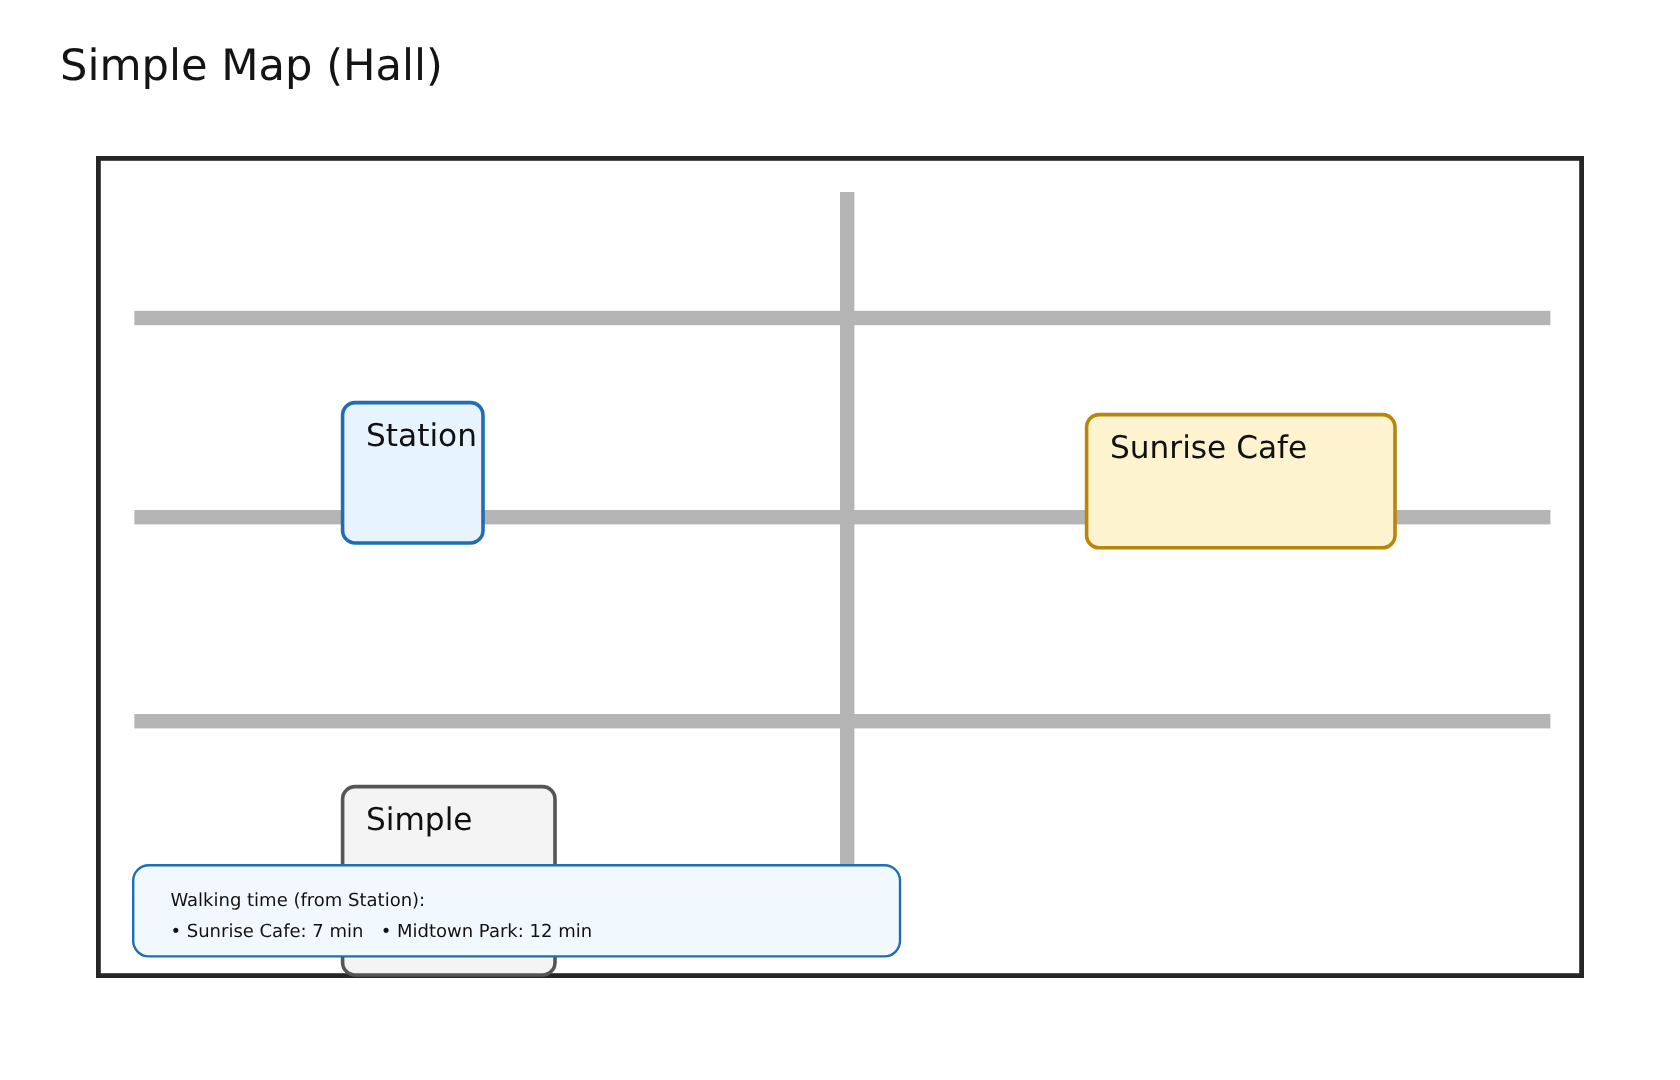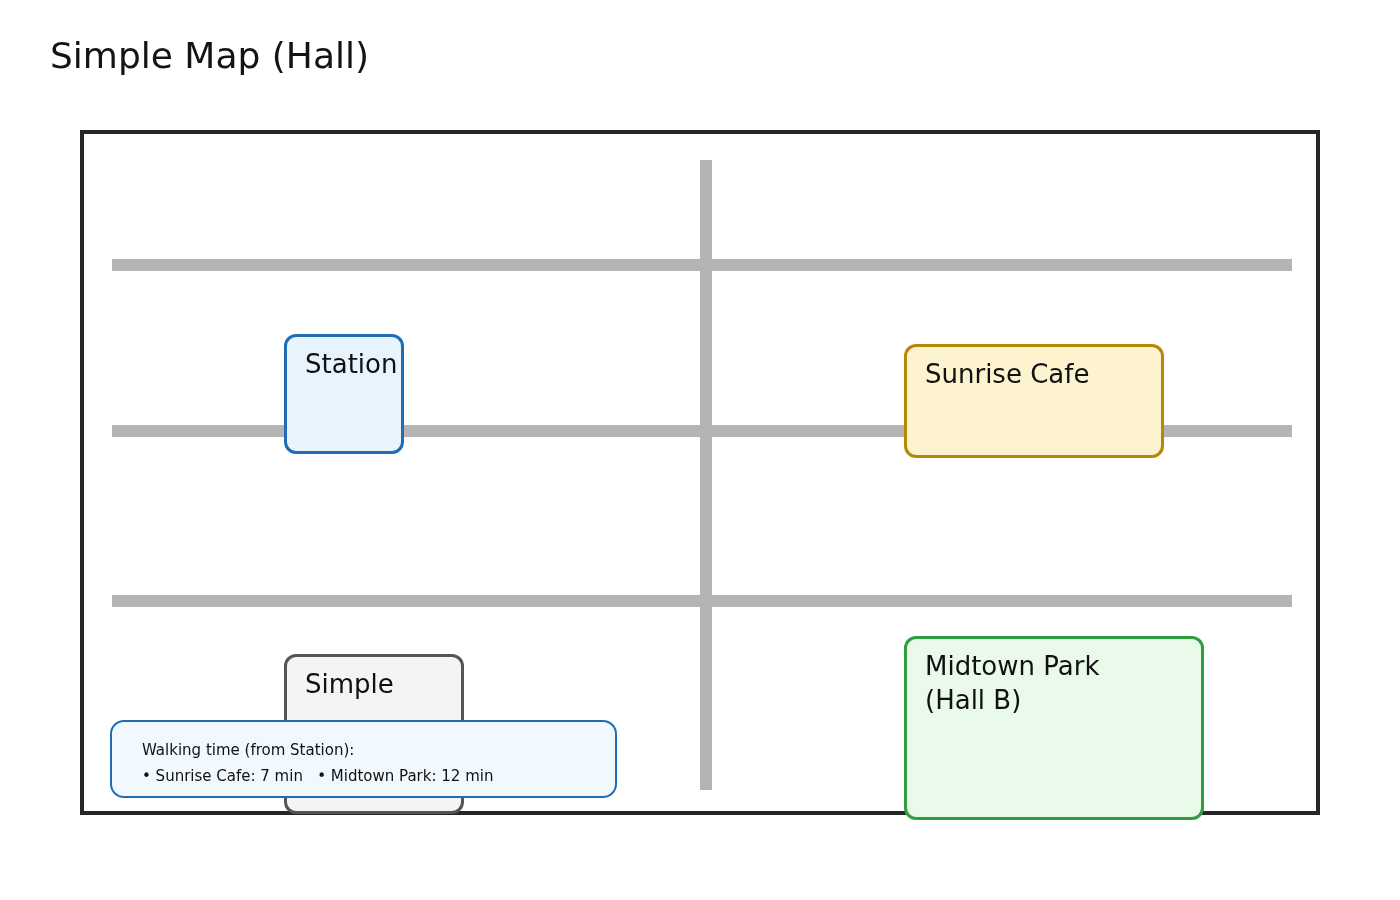--- a/index.html
+++ b/index.html
@@ -93,21 +93,21 @@
     border-width: 3.5px;
     border-color: #2e9e3e;
     background: #eafaea;
   }
 
   
   #legend {
     position: absolute;
     left: 110px;
     top: 720px;
-    width: 507px;
+    width: 641px;
     height: 78px;
     box-sizing: border-box;
     border: 2.5px solid #1f6eb5;
     border-radius: 14px;
     background: #f2f9fe;
   }
   .legend-line {
     position: absolute;
     left: 30px;
     font-size: 15px;
@@ -138,23 +138,19 @@
   </div>
 
   <div class="place" id="place-sunrise-cafe">
     <span class="place-label">Sunrise Cafe</span>
   </div>
 
   <div class="place" id="place-library">
     <span class="place-label">Simple</span>
   </div>
 
-  <div class="place" id="place-midtown-park">
-    <span class="place-label">Midtown Park
-(Hall B)</span>
-  </div>
 
 </div>
 
 <div id="legend">
   <div class="legend-line" id="legend-title">Walking time (from Station):</div>
   <div class="legend-line" id="legend-items">• Sunrise Cafe: 7 min   • Midtown Park: 12 min</div>
 </div>
 
 </body></html>

